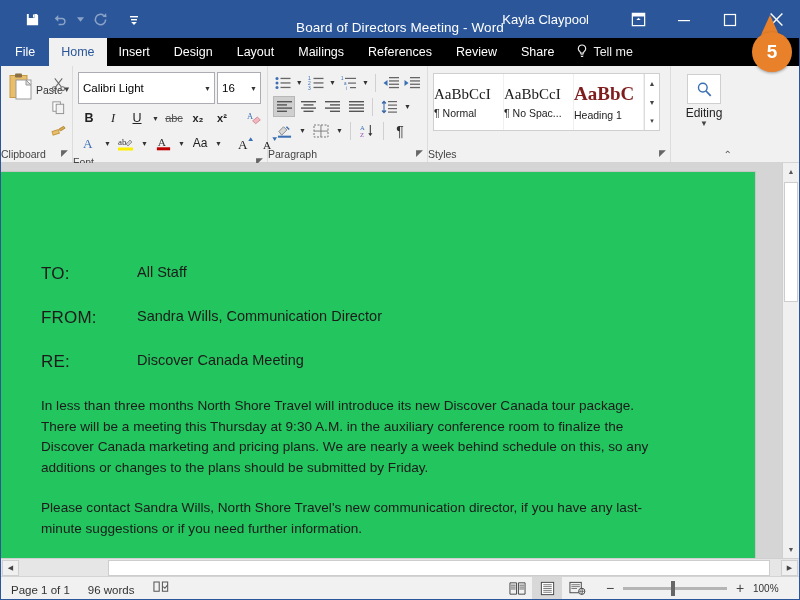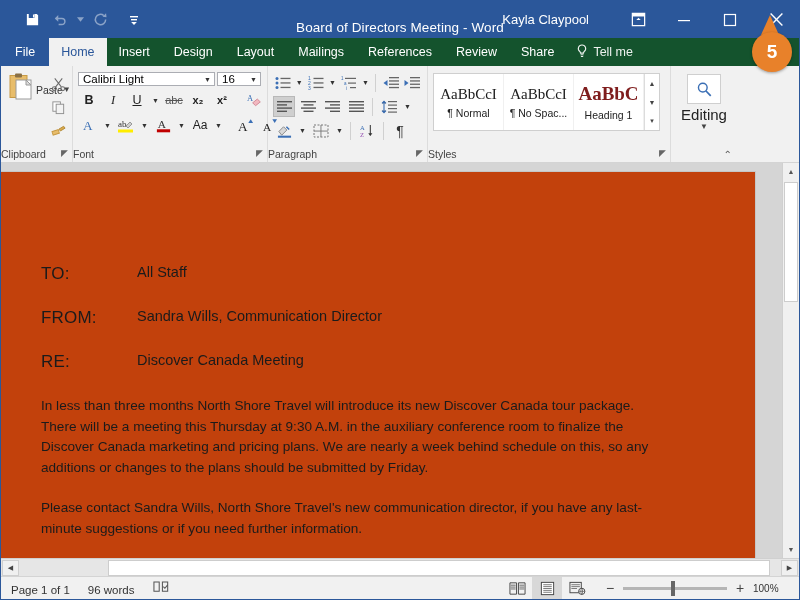--- a/index.html
+++ b/index.html
@@ -36,21 +36,21 @@
   .tb-right { display: flex; align-items: center; height: 100%; }
   .user-name { font-size: 13px; color: #fff; margin-right: 26px; white-space: nowrap; }
   .win-btn {
     width: 46px; height: 37px; display: flex; align-items: center;
     justify-content: center; color: #fff;
   }
   .win-btn svg { display: block; }
 
   
   .tabstrip {
-    height: 28px; background: #14532d; display: flex; align-items: stretch;
+    height: 28px; background: #000000; display: flex; align-items: stretch;
     flex: 0 0 28px; position: relative;
   }
   .tab {
     padding: 0 12px; display: flex; align-items: center;
     font-size: 12.5px; color: #fff; height: 28px; white-space: nowrap;
   }
   .tab.file { background: #2b579a; padding: 0 14px; }
   .tab.active { background: #f1f1f1; color: #2b579a; }
   .tellme, .sharebtn {
     display: flex; align-items: center; gap: 5px; font-size: 12.5px;
@@ -100,21 +100,21 @@
   .paste-label { font-size: 10.5px; color: #333; margin-top: 1px; }
   .paste-arrow { font-size: 8px; color: #444; line-height: 7px; }
   .clip-small { display: flex; flex-direction: column; gap: 3px; padding-top: 4px; }
   .clip-small .ic { width: 20px; height: 20px; display: flex; align-items: center; justify-content: center; }
 
   
   .font-group { width: 195px; }
   .font-rows { display: flex; flex-direction: column; gap: 3px; width: 100%; padding-top: 2px; }
   .frow { display: flex; align-items: center; gap: 2px; }
   .combo {
-    background: #fff; border: 1px solid #abadb3; height: 14px;
+    background: #fff; border: 1px solid #abadb3; height: 32px;
     display: flex; align-items: center; justify-content: space-between;
     font-size: 11.5px; color: #000; padding: 0 3px 0 4px;
   }
   .combo.fontname { width: 137px; }
   .combo.fontsize { width: 44px; }
   .combo .cv { overflow: hidden; white-space: nowrap; }
   .combo .ca { font-size: 7px; color: #333; margin-left: 3px; }
   .fbtn {
     min-width: 22px; height: 22px; display: flex; align-items: center;
     justify-content: center; font-size: 12.5px; color: #222;
@@ -132,53 +132,53 @@
   .pbtn.active { background: #cfcfcf; border: 1px solid #b8b8b8; }
   .parrow { width: 11px; height: 21px; display: flex; align-items: center; justify-content: center; font-size: 7px; color: #333; }
 
   
   .styles-group { width: 243px; }
   .styles-box {
     display: flex; border: 1px solid #cfcfcf; background: #fff;
     height: 58px; margin-top: 1px;
   }
   .style-item {
-    width: 70px; display: flex; flex-direction: column; align-items: center;
+    width: 70px; display: flex; flex-direction: column; align-items: flex-start;
     justify-content: center; border-right: 1px solid #f0f0f0;
   }
   .style-preview { font-family: "Liberation Serif", serif; font-size: 15px; color: #1a1a1a; }
   .style-preview.h1 { font-size: 19px; color: #7f1d1d; font-weight: bold; }
   .style-name { font-size: 10.5px; color: #222; margin-top: 4px; white-space: nowrap; }
   .styles-scroll {
     width: 15px; display: flex; flex-direction: column; justify-content: space-between;
     border-left: 1px solid #dcdcdc; background: #fff;
   }
   .ss-btn { height: 19px; display: flex; align-items: center; justify-content: center; font-size: 7px; color: #444; }
 
   
   .edit-group { width: 66px; border-right: none; }
   .edit-col { display: flex; flex-direction: column; align-items: center; width: 100%; padding-top: 4px; }
   .edit-icon-box {
     width: 34px; height: 30px; border: 1px solid #cfcfcf; background: #fff;
     display: flex; align-items: center; justify-content: center;
   }
-  .edit-label { font-size: 15px; color: #222; margin-top: 2px; }
+  .edit-label { font-size: 12px; color: #222; margin-top: 2px; }
   .collapse-ribbon {
     position: absolute; right: 5px; bottom: 2px; font-size: 10px; color: #555;
   }
 
   
   .docarea {
     flex: 1; background: #d5d5d5; position: relative; display: flex;
     overflow: hidden;
   }
   .page-scroll { flex: 1; position: relative; overflow: hidden; }
   .page {
     position: absolute; left: 0px; top: 8px; width: 755px; height: 420px;
-    background: #c2410c; border: 1px solid #c6c6c6; border-left: none;
+    background: #22c55e; border: 1px solid #c6c6c6; border-left: none;
   }
   .doc-body { padding: 92px 0 0 40px; width: 680px; }
   .memo-row { display: flex; margin-bottom: 24px; }
   .memo-key {
     width: 96px; font-family: "Liberation Sans", sans-serif;
     font-size: 17px; color: #1b1b1b; letter-spacing: .2px;
   }
   .memo-val { font-size: 14.5px; color: #1b1b1b; }
   .doc-para {
     font-size: 13.6px; color: #1b1b1b; line-height: 20.5px;

